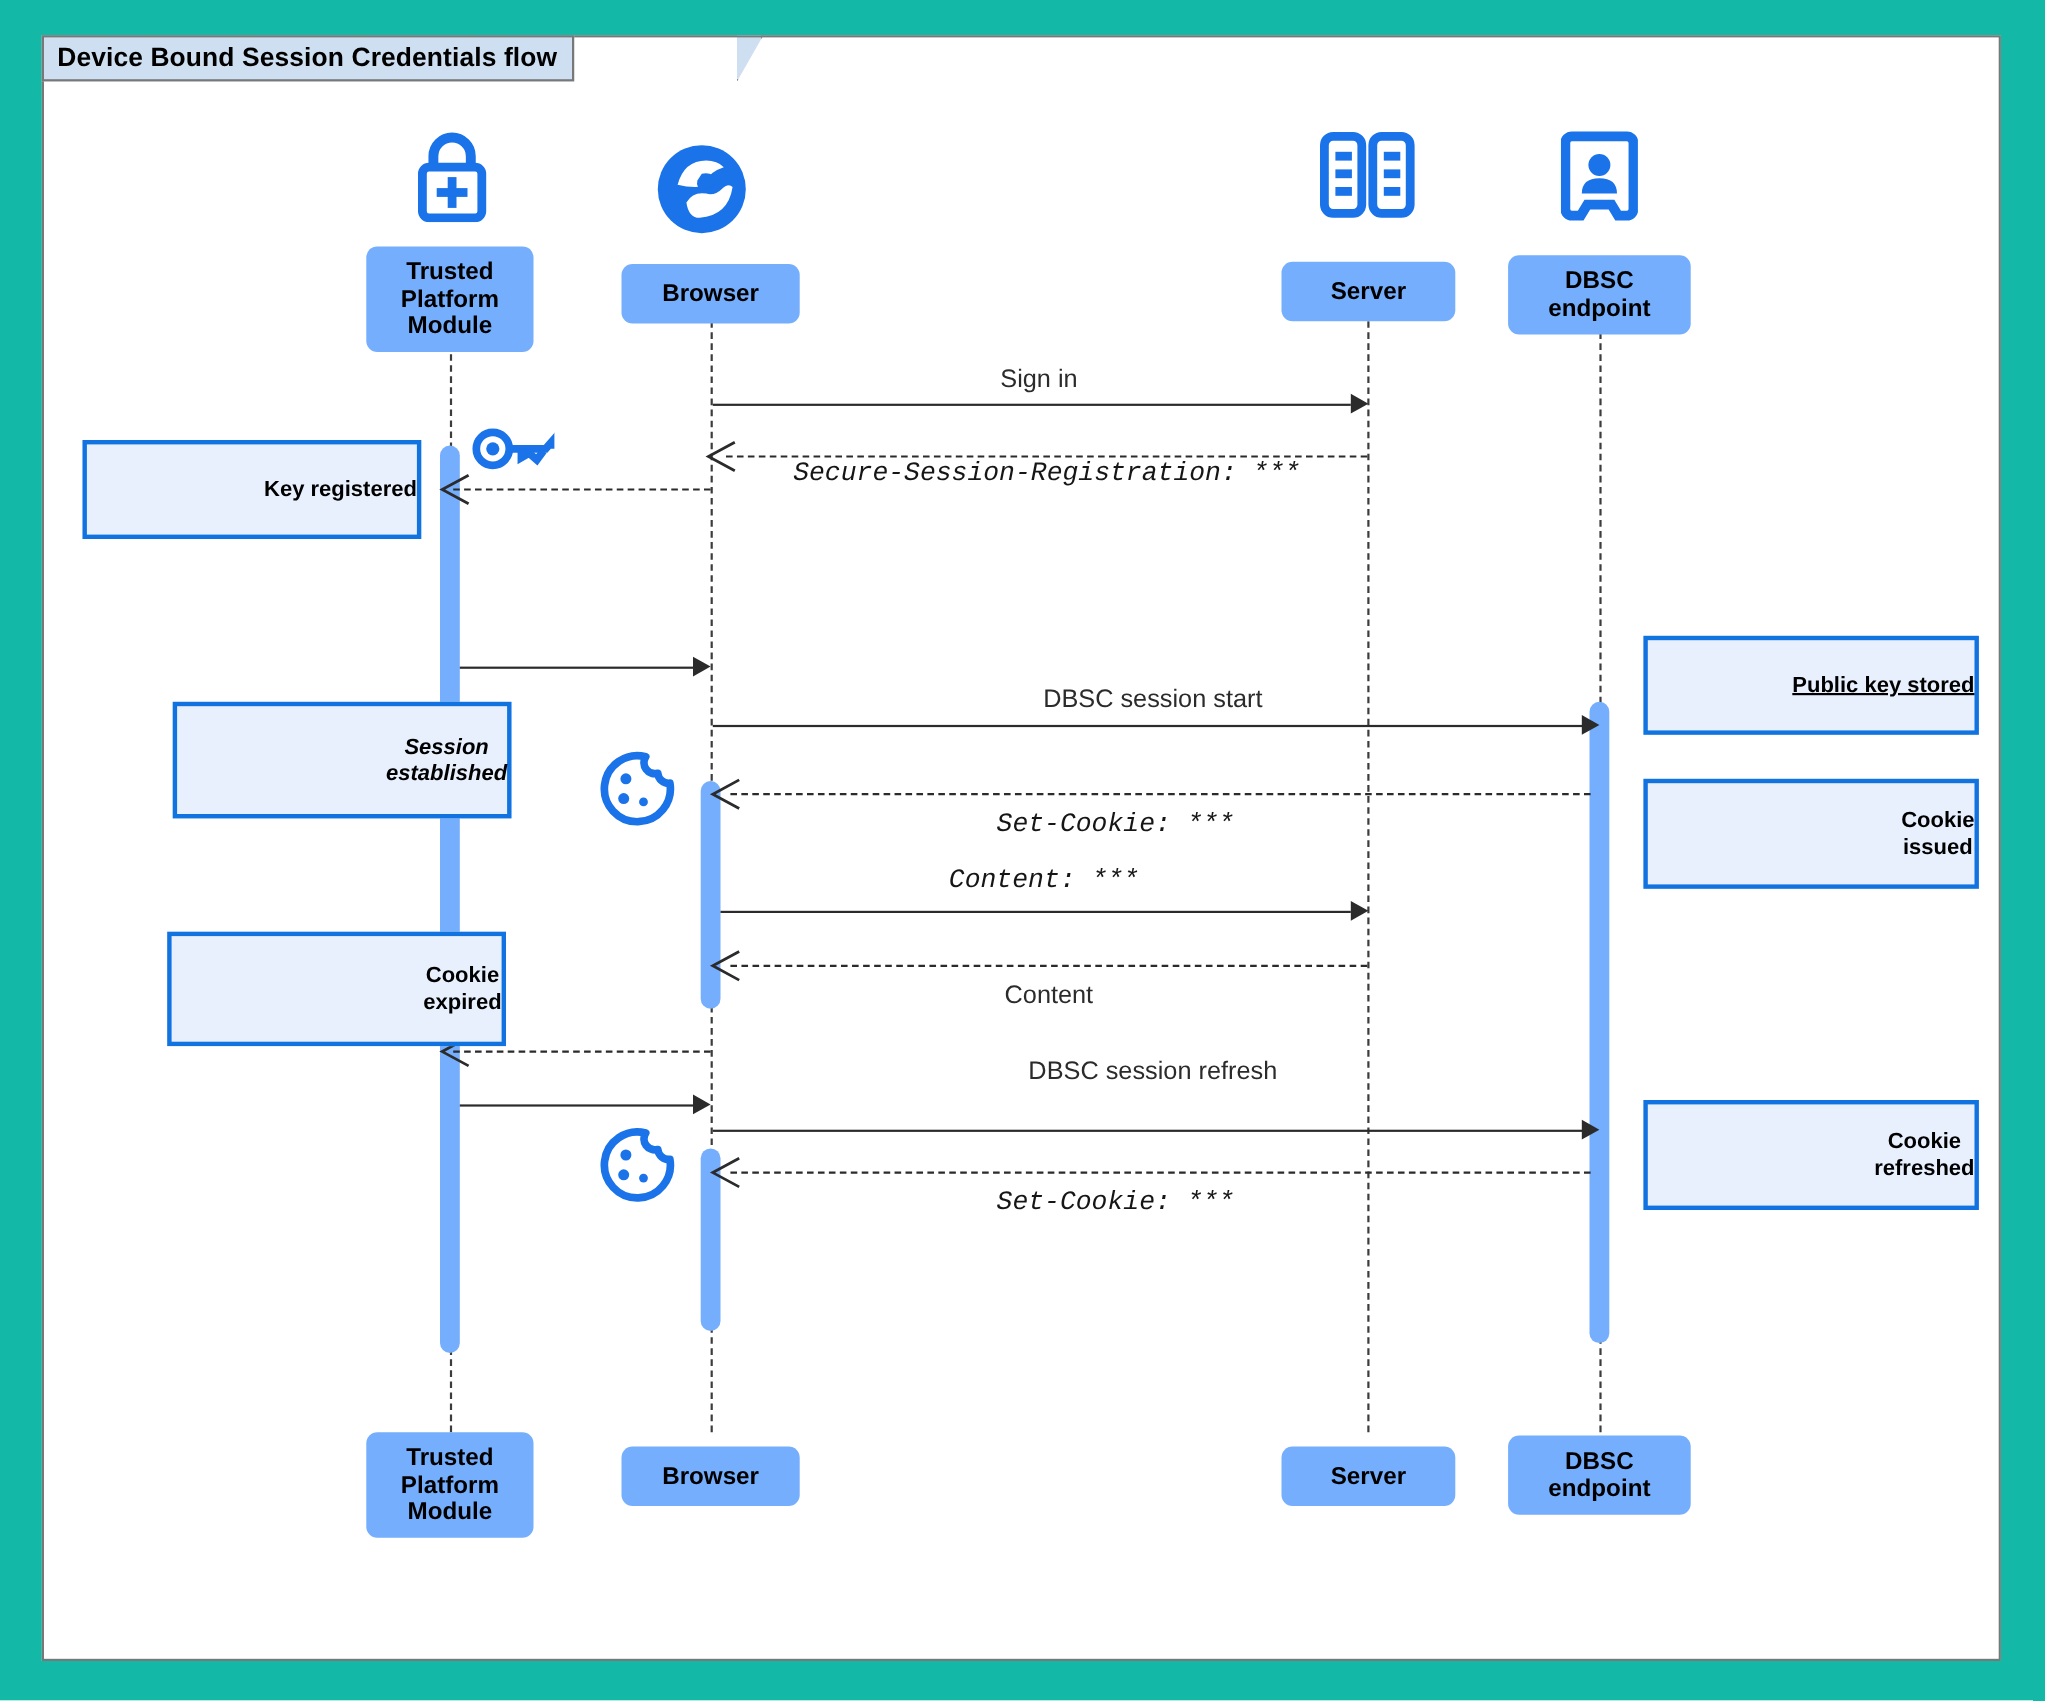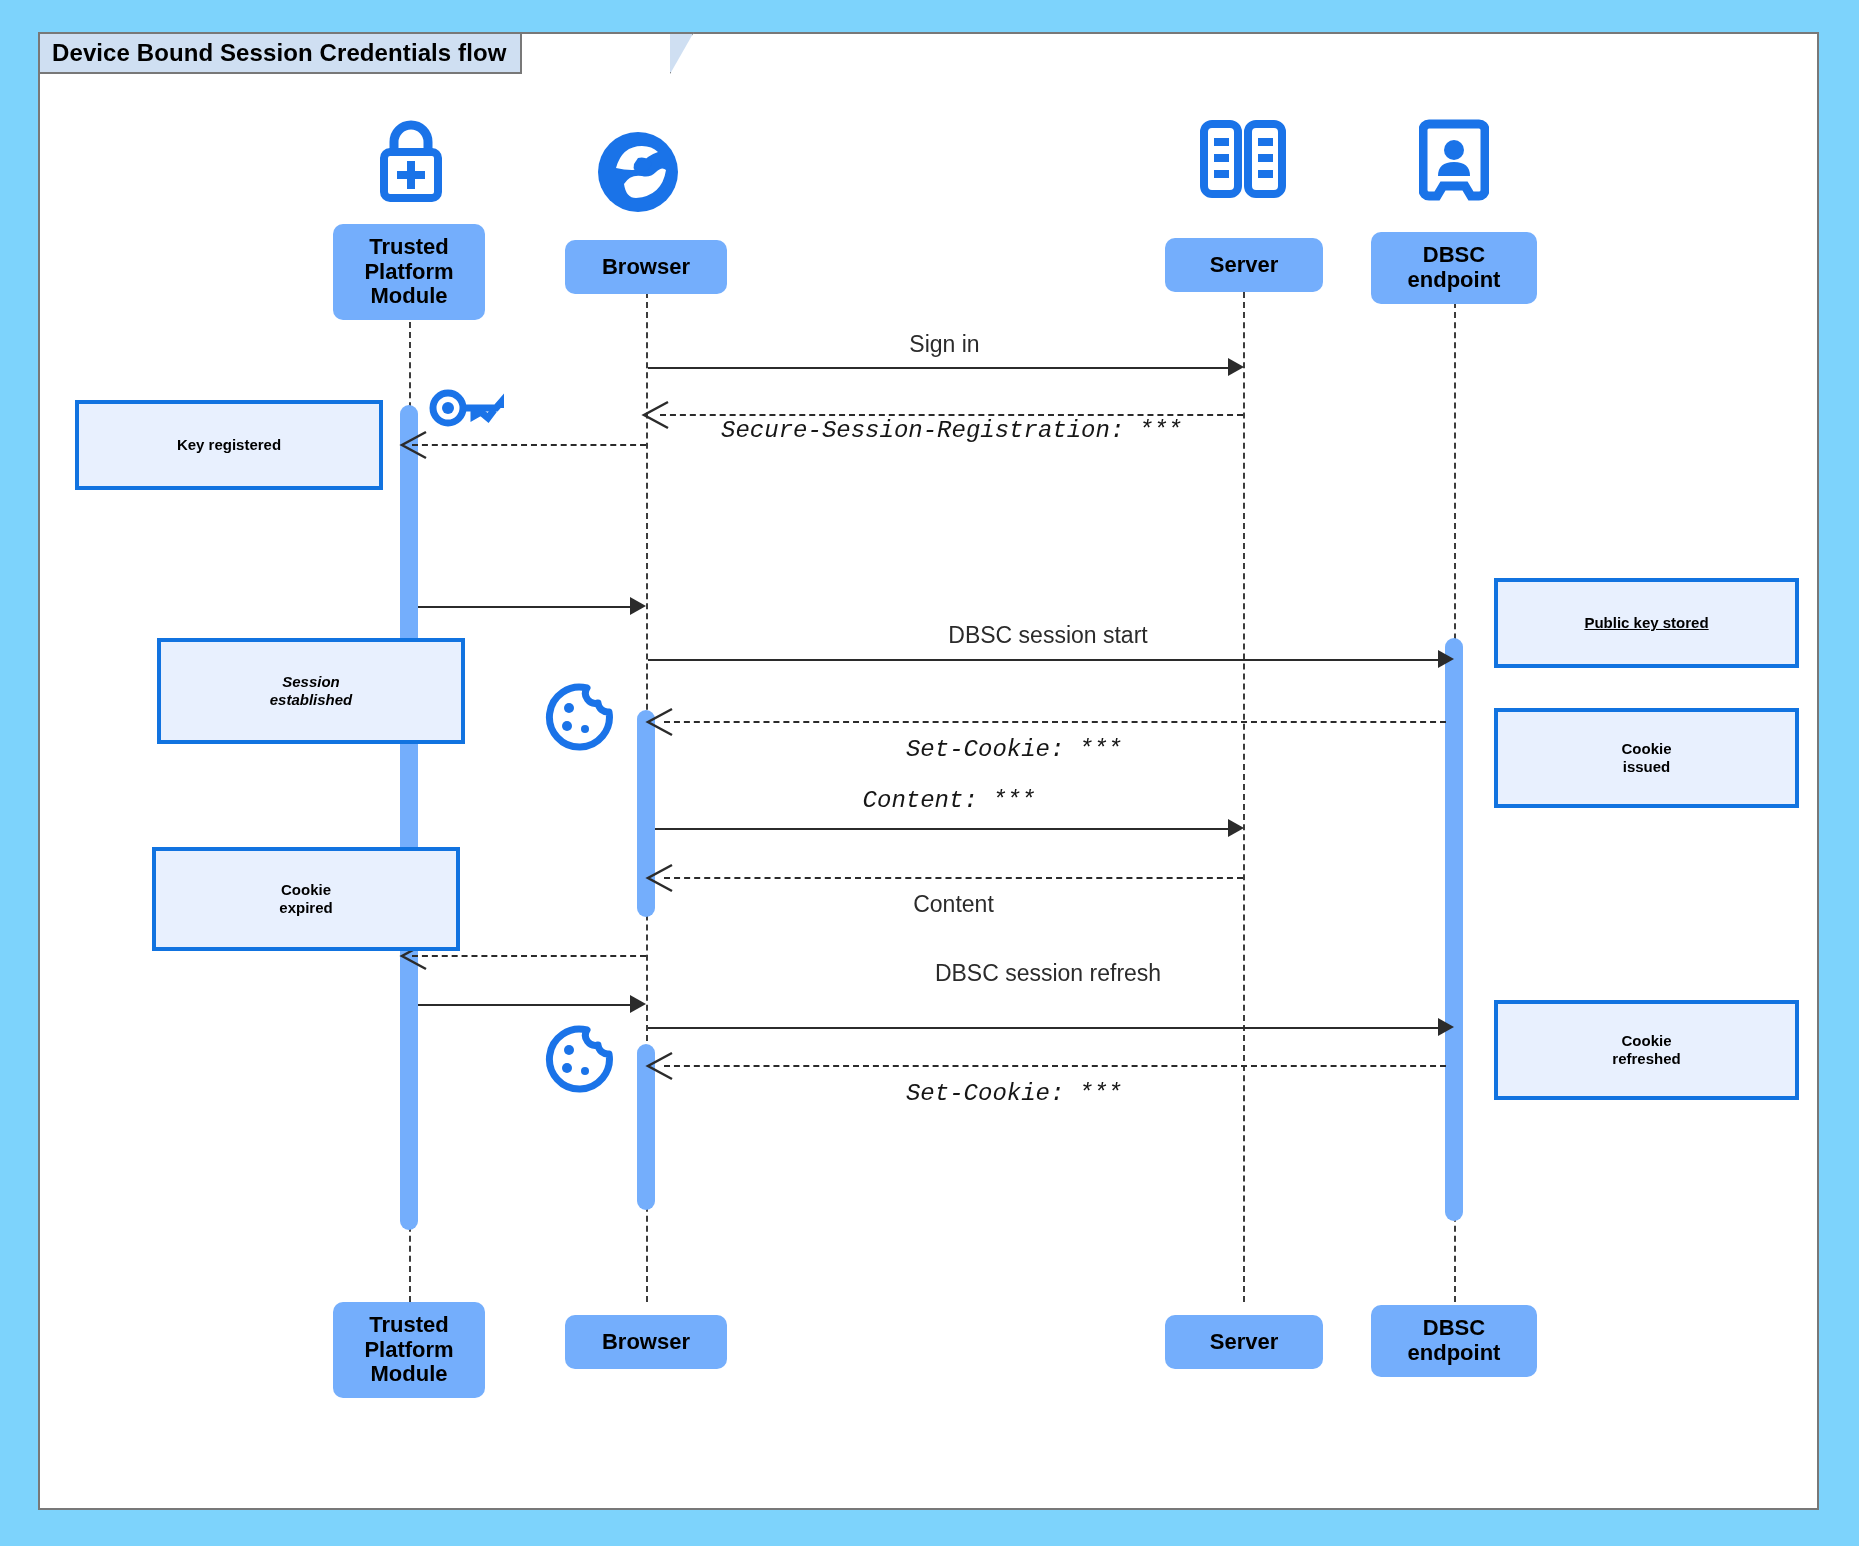--- a/index.html
+++ b/index.html
@@ -1,17 +1,17 @@
 <!DOCTYPE html>
 <html><head>
 <meta charset="utf-8">
 <style>
   html,body{margin:0;padding:0;background:#ffffff;}
   body{font-family:"Liberation Sans", sans-serif;}
-  #root{position:relative;width:1859px;height:1546px;background:#7dd3fc;overflow:hidden;}
+  #root{position:relative;width:1859px;height:1546px;background:#14b8a6;overflow:hidden;}
 
   
   .frame{
     position:absolute;left:38px;top:32px;width:1781px;height:1478px;
     border:2px solid #787878;box-sizing:border-box;background:#ffffff;
   }
   .frame-title{
     position:absolute;left:38px;top:32px;height:42px;
     background:#cfdff2;border:2px solid #787878;box-sizing:border-box;
     display:flex;align-items:center;padding:0 14px 0 12px;
@@ -33,22 +33,22 @@
     box-sizing:border-box;padding:6px 12px;
   }
   .picon{position:absolute;}
 
   
   .act{position:absolute;background:#74aefc;border-radius:9px;width:18px;}
 
   
   .note{
     position:absolute;background:#e8f0fe;border:4px solid #1173e0;
-    box-sizing:border-box;display:flex;align-items:center;justify-content:center;
-    text-align:center;font-weight:bold;font-size:15px;color:#000;line-height:1.22;
+    box-sizing:border-box;display:flex;align-items:center;justify-content:flex-end;
+    text-align:center;font-weight:bold;font-size:20px;color:#000;line-height:1.22;
   }
 
   
   .msgline{position:absolute;height:0;border-top:2px solid #2b2b2b;}
   .msgline.dashed{border-top:2px dashed #2b2b2b;}
   .arrowhead{position:absolute;width:0;height:0;}
   .arrowhead.solid-r{
     border-top:9px solid transparent;border-bottom:9px solid transparent;
     border-left:16px solid #2b2b2b;
   }

